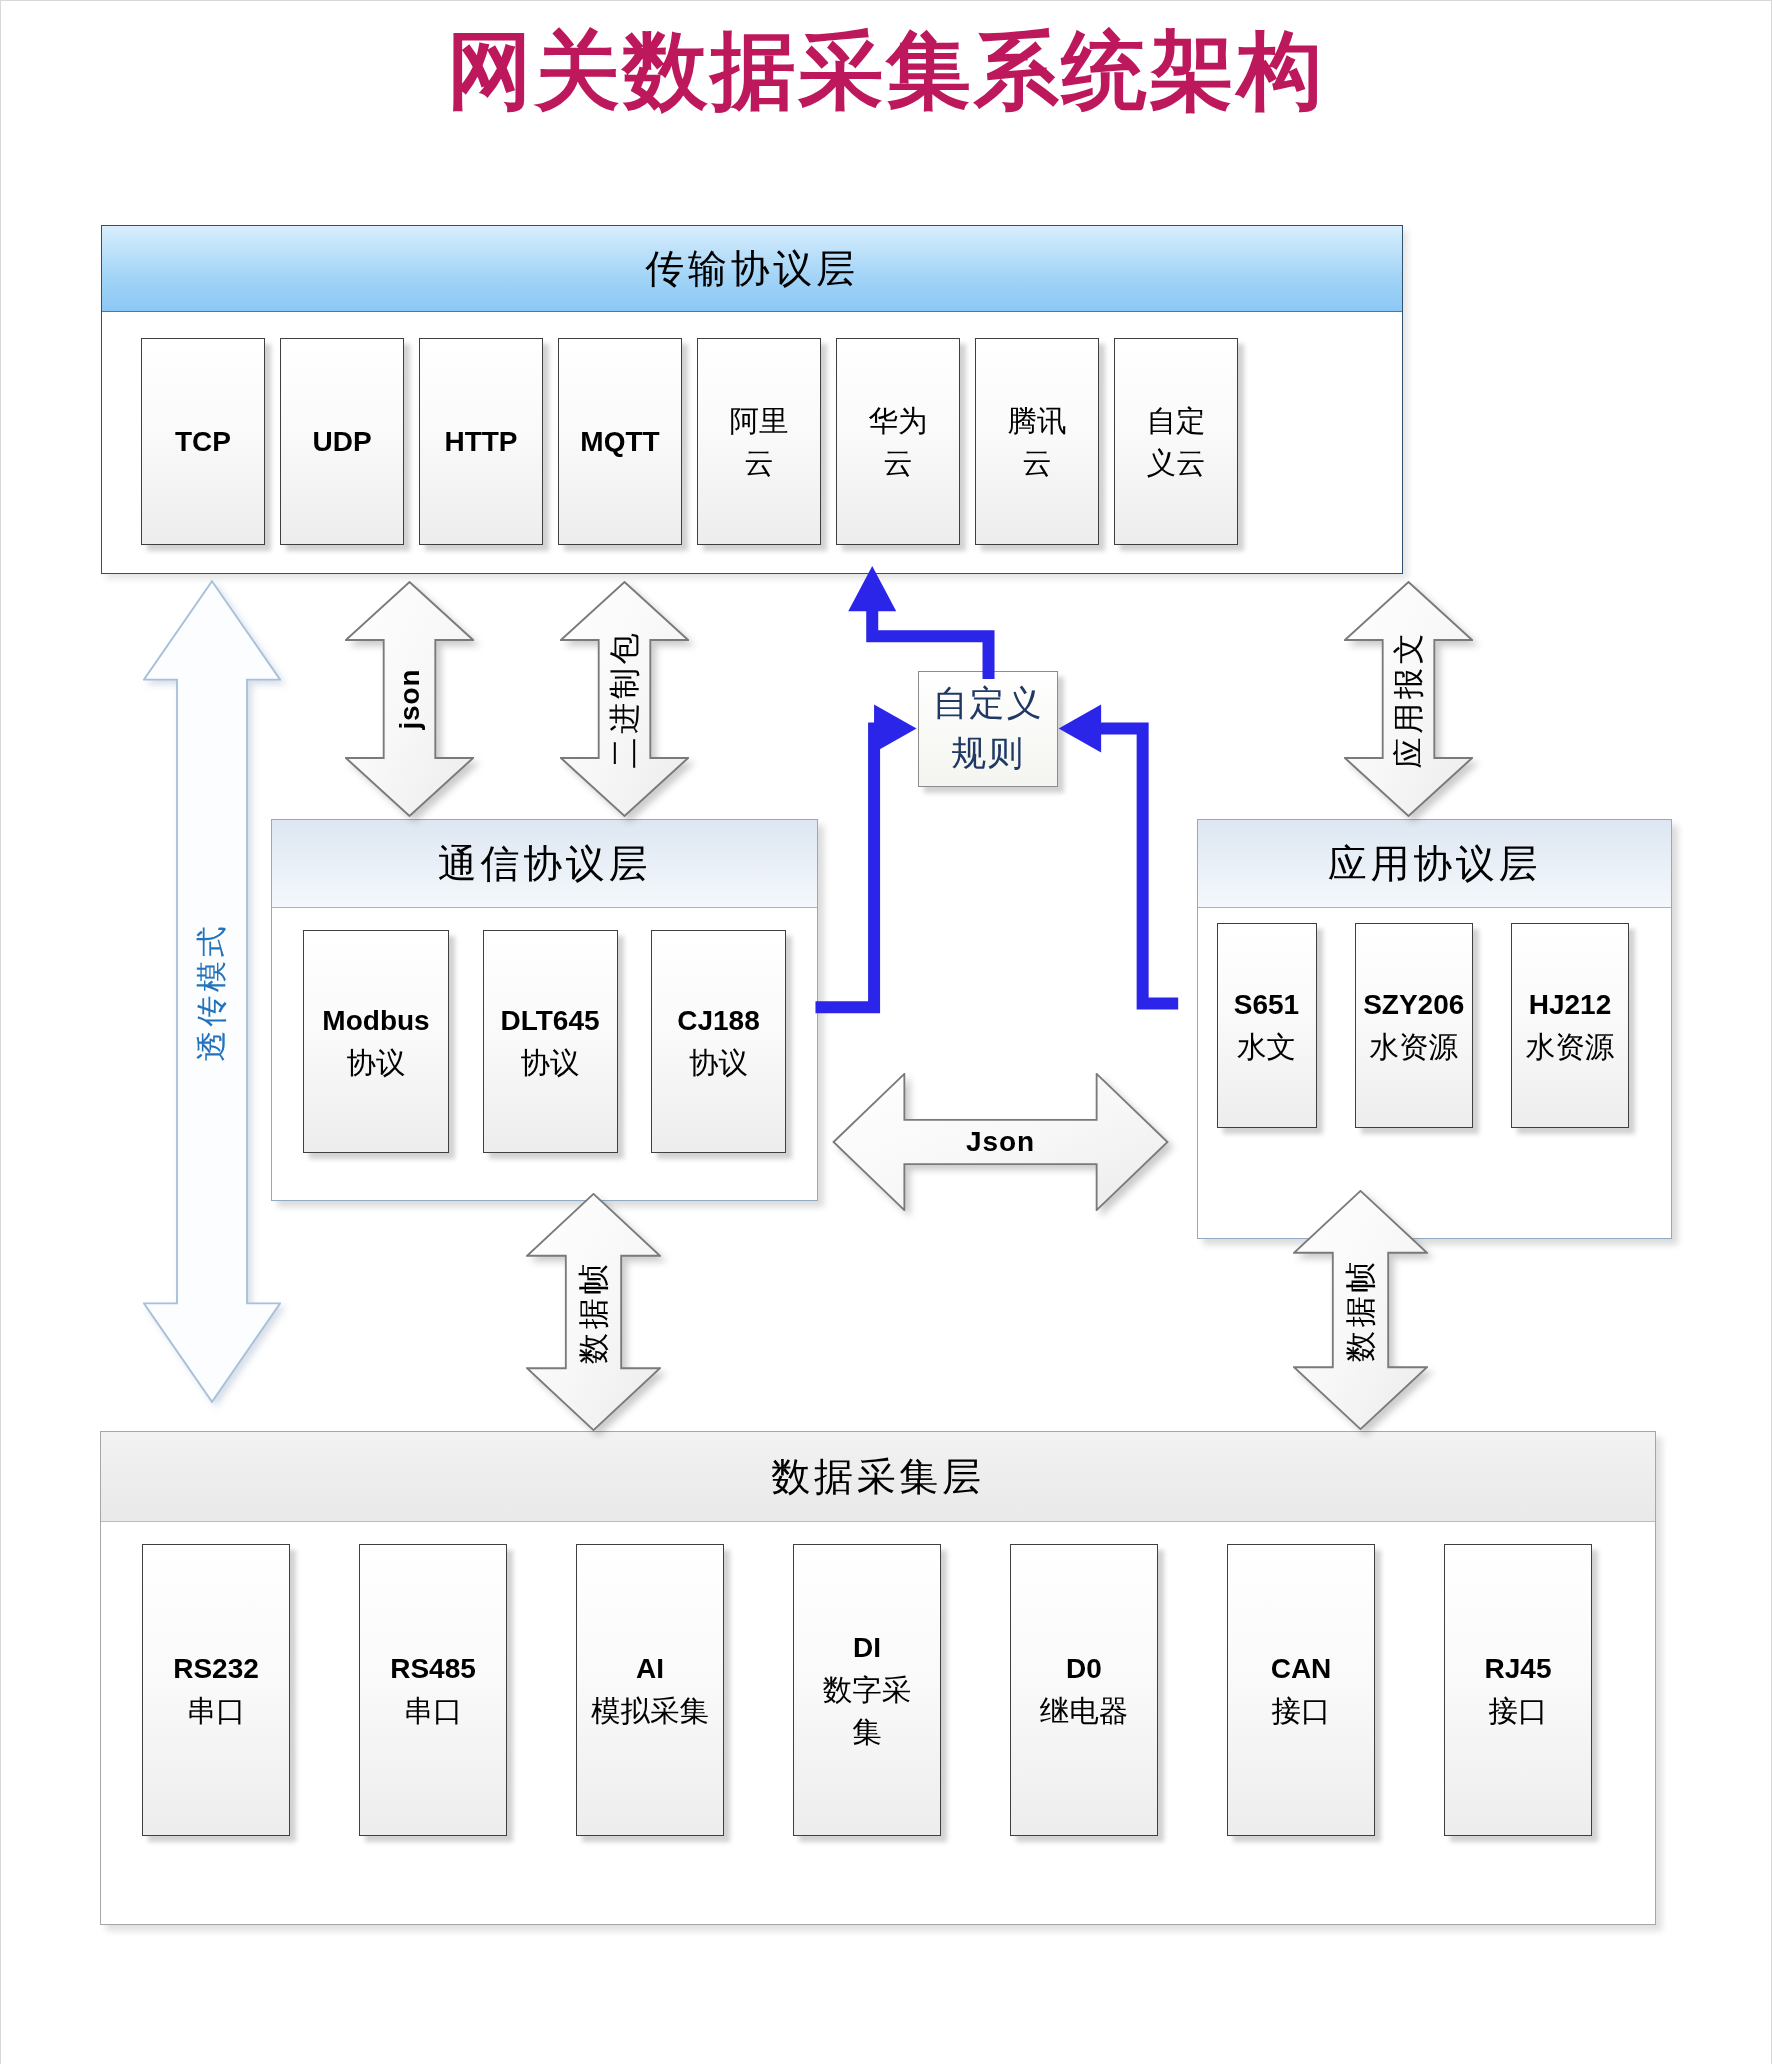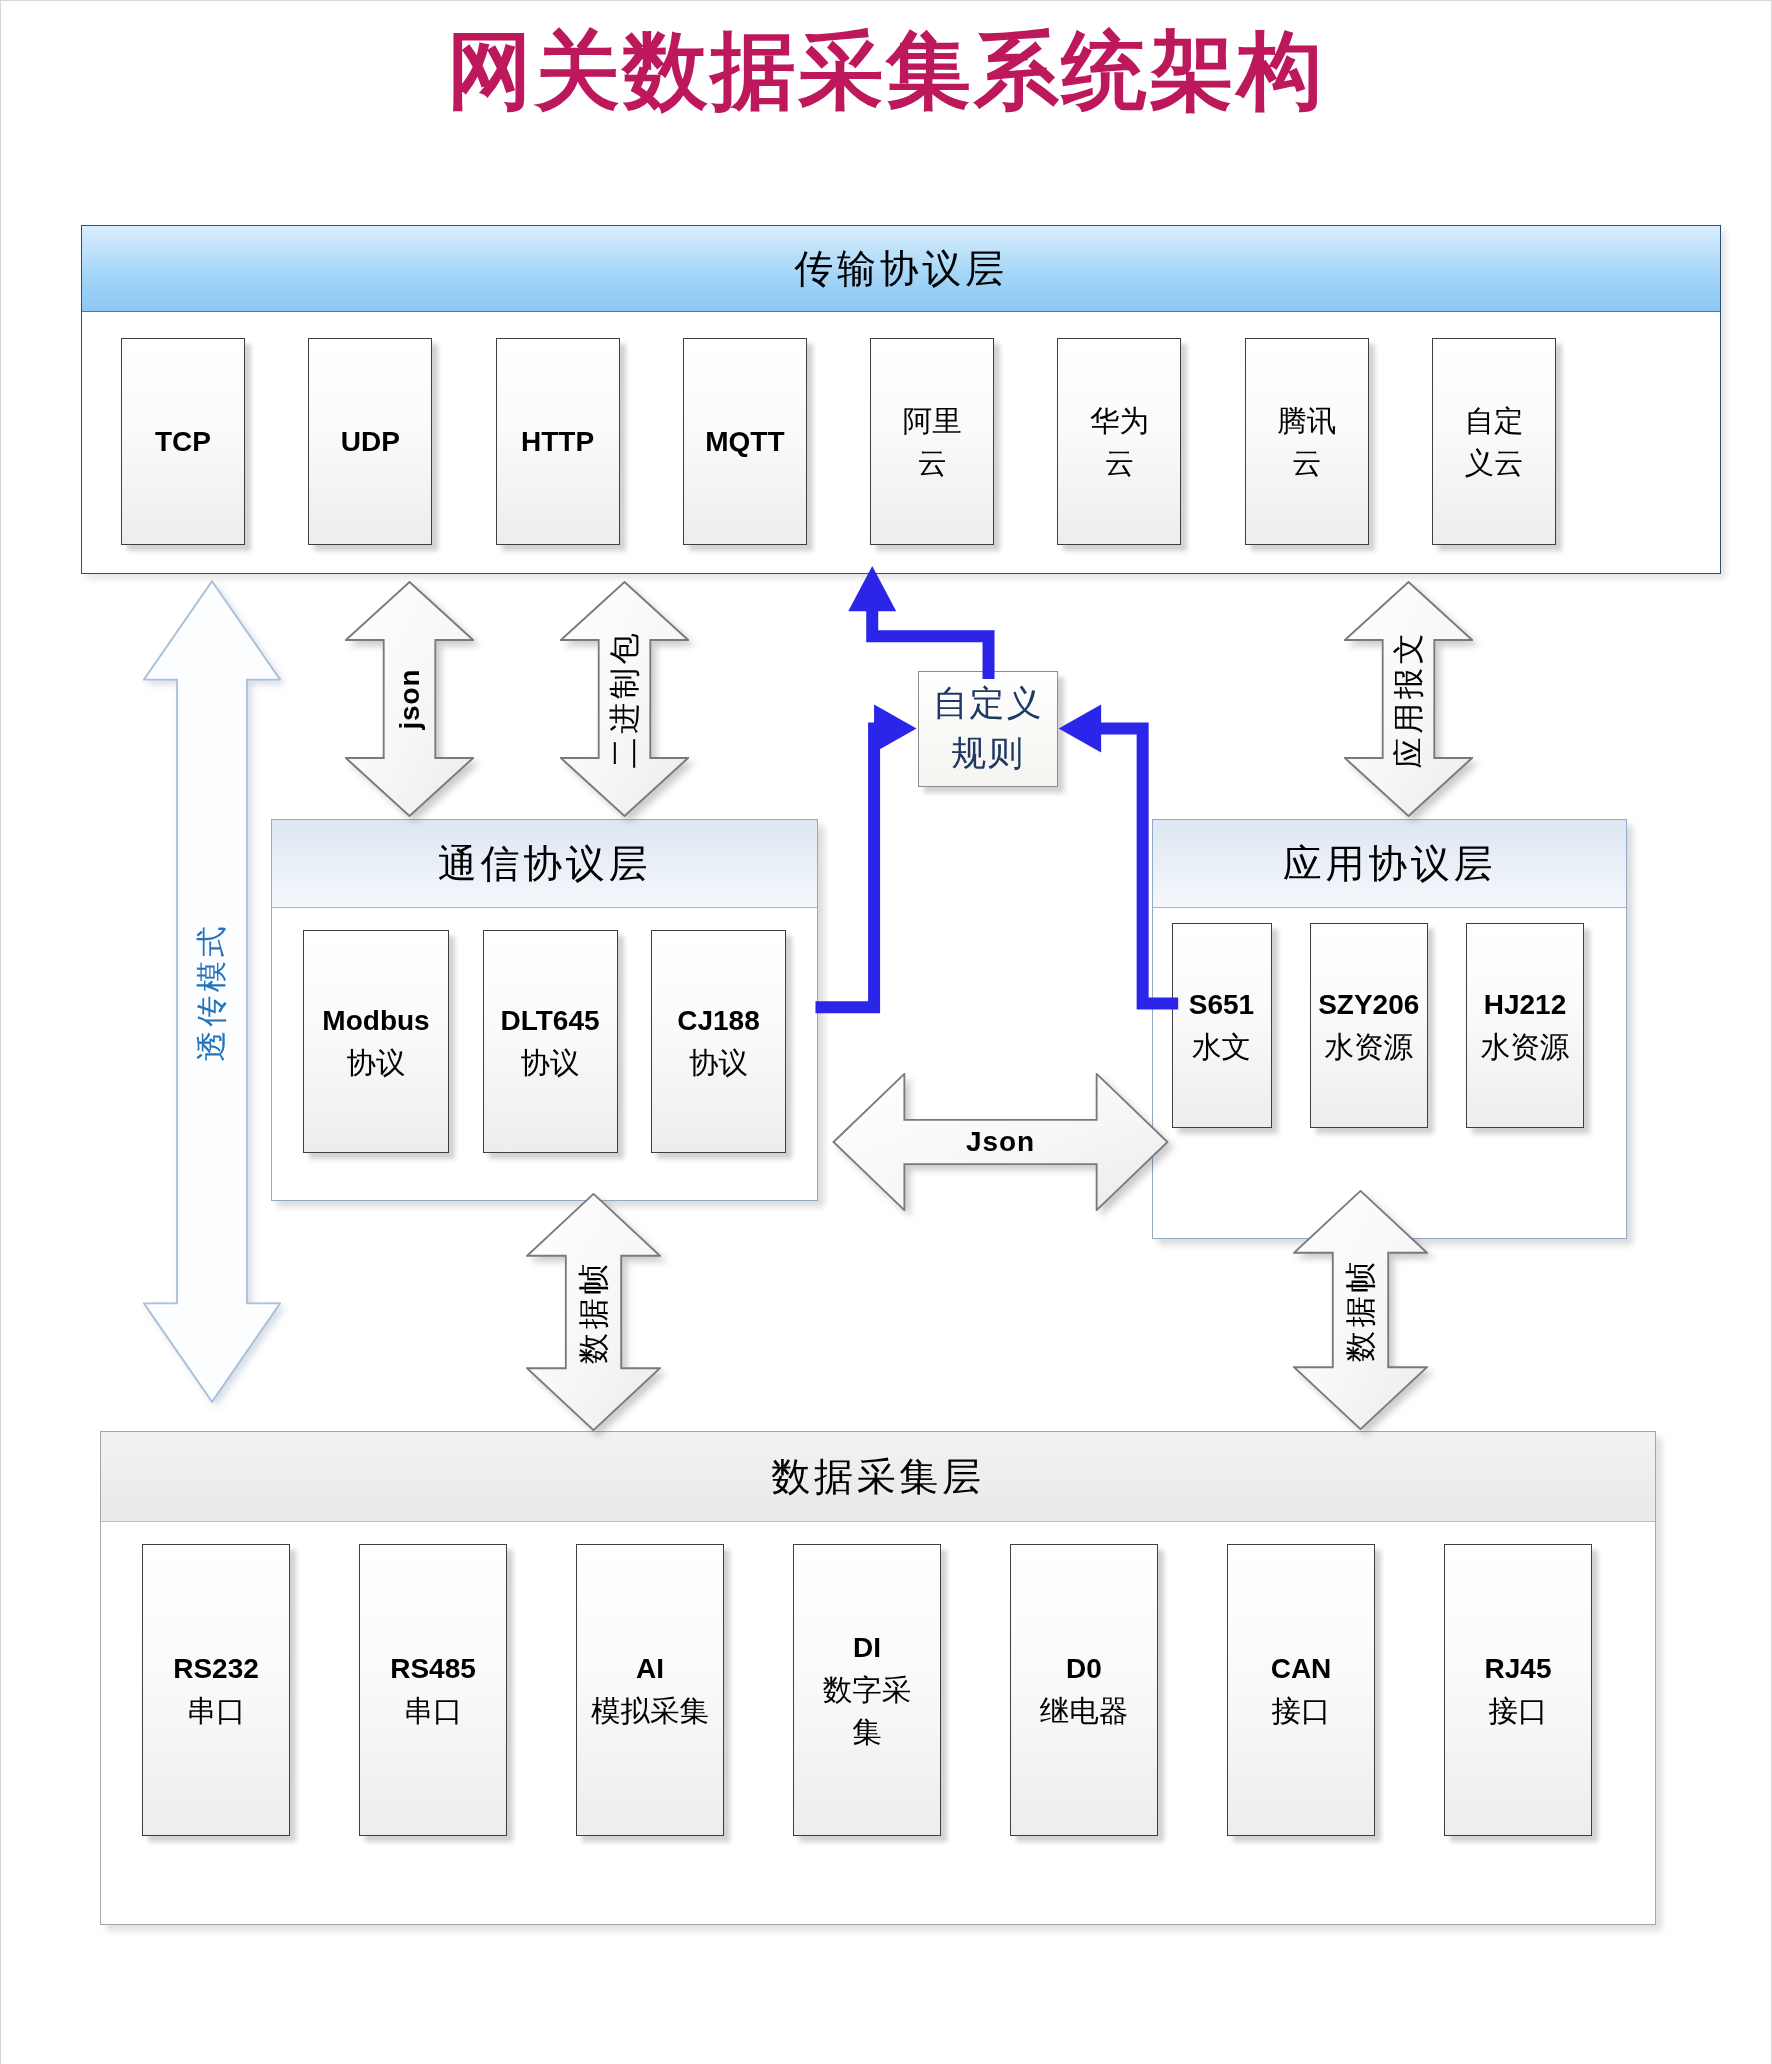--- a/index.html
+++ b/index.html
@@ -8,23 +8,23 @@
     border:0.9px solid #d8d8d8;box-sizing:border-box;overflow:hidden;
     font-family:"Liberation Serif","DejaVu Serif",serif;color:#000;
   }
   .title{
     position:absolute;top:13px;left:0;width:100%;text-align:center;
     font-family:"Liberation Sans","DejaVu Sans",sans-serif;
     font-weight:bold;font-size:85px;letter-spacing:2.8px;color:#be185d;
   }
   
   .layer{position:absolute;background:#ffffff;box-sizing:border-box;z-index:1;}
-  .layer.transport{left:80px;top:224px;width:1640px;height:349px;border:0.9px solid #30506e;box-shadow:4.6px 4.6px 6.5px rgba(0,0,0,0.10);}
+  .layer.transport{left:100px;top:224px;width:1302px;height:349px;border:0.9px solid #30506e;box-shadow:4.6px 4.6px 6.5px rgba(0,0,0,0.10);}
   .layer.comm{left:270px;top:818px;width:547px;height:382px;border:0.9px solid #93aac6;box-shadow:5.5px 5.5px 6.5px rgba(0,0,0,0.14);}
-  .layer.app{left:1151px;top:818px;width:475px;height:420px;border:0.9px solid #93aac6;box-shadow:5.5px 5.5px 6.5px rgba(0,0,0,0.14);padding-left:11px;}
+  .layer.app{left:1196px;top:818px;width:475px;height:420px;border:0.9px solid #93aac6;box-shadow:5.5px 5.5px 6.5px rgba(0,0,0,0.14);padding-left:11px;}
   .layer.collect{left:99px;top:1430px;width:1556px;height:494px;border:0.9px solid #a6a6a6;box-shadow:5.5px 5.5px 6.5px rgba(0,0,0,0.12);}
   .lhead{
     position:absolute;left:0;top:0;width:100%;text-align:center;
     font-size:39px;letter-spacing:3.7px;
   }
   .transport .lhead{height:85px;line-height:85px;background:linear-gradient(180deg,#d8eefd 0%,#a2d4f7 60%,#8cc8f5 100%);border-bottom:0.9px solid #4a7aa6;}
   .comm .lhead,.app .lhead{height:87px;line-height:87px;background:linear-gradient(180deg,#dde6f2 0%,#eef3f9 70%,#f4f8fc 100%);border-bottom:0.9px solid #9fb4cf;}
   .collect .lhead{height:89px;line-height:89px;background:linear-gradient(180deg,#f2f2f2 0%,#e9e9e9 100%);border-bottom:0.9px solid #bdbdbd;}
   
   .box-row{position:absolute;display:flex;justify-content:space-between;align-items:flex-start;}

